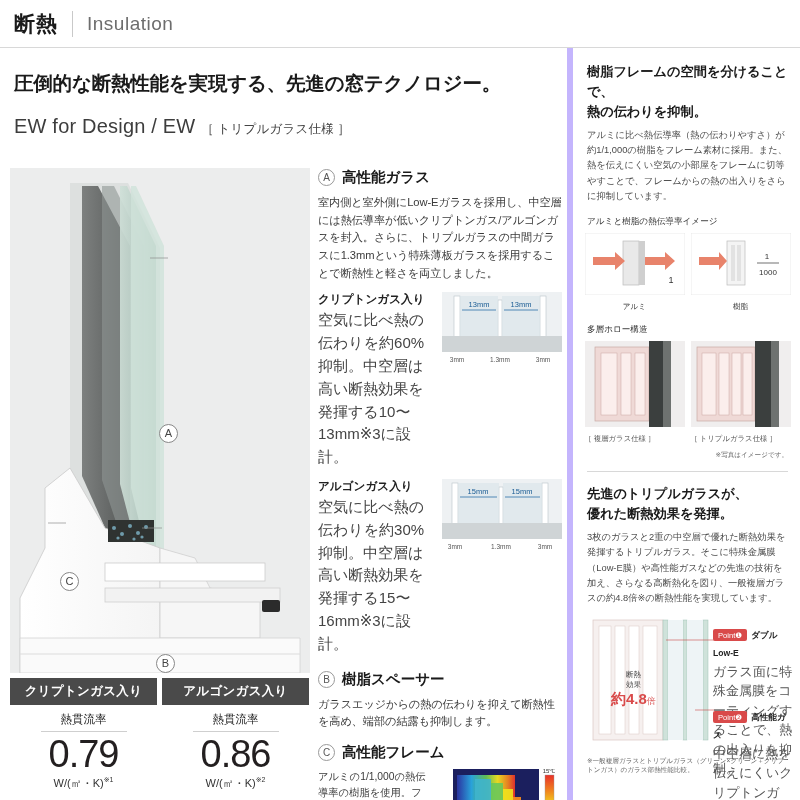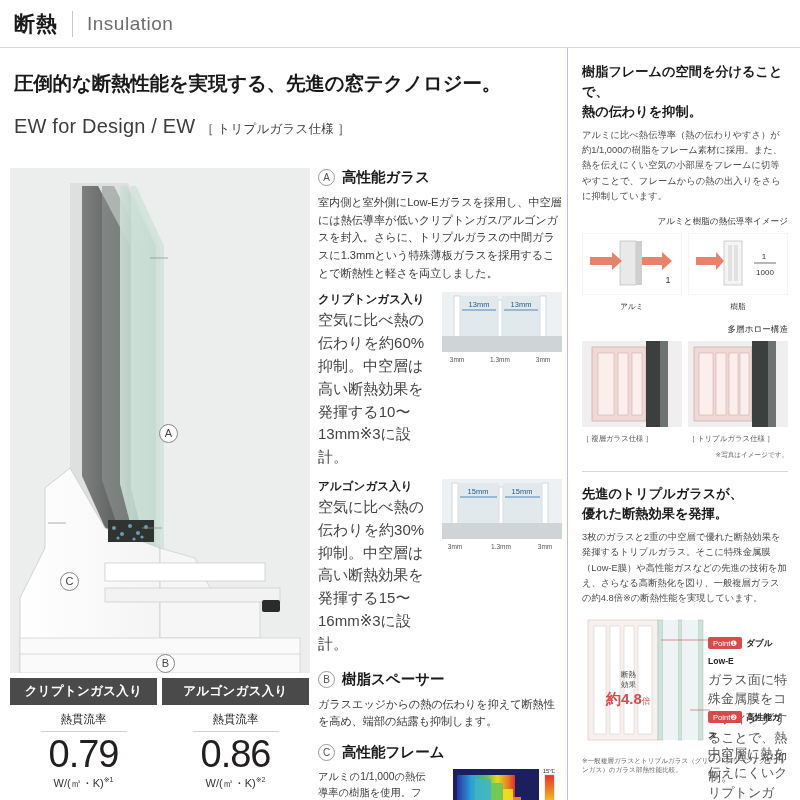--- a/index.html
+++ b/index.html
@@ -18,21 +18,21 @@
     border-bottom: 1px solid #d8d8d8;
     display: flex; align-items: center; padding-left: 14px;
   }
   .header .jp { font-size: 21px; font-weight: bold; letter-spacing: 1px; color: #1a1a1a; }
   .header .divider { width: 1px; height: 26px; background: #c9c9c9; margin: 0 14px; }
   .header .en { font-size: 19px; color: #6d6d6d; letter-spacing: 0.5px; }
 
   
   .left-col { position: absolute; left: 0; top: 48px; width: 566px; height: 752px; }
   .right-col { position: absolute; left: 567px; top: 48px; width: 233px; height: 752px;
-               border-left: 1px solid #c4b5fd; padding: 14px 12px 0 14px; }
+               border-left: 6px solid #c4b5fd; padding: 14px 12px 0 14px; }
 
   
   .headline {
     font-size: 19.5px; font-weight: bold; letter-spacing: -0.2px;
     margin: 22px 0 0 14px; color: #1a1a1a;
   }
   .subhead {
     margin: 18px 0 0 14px; font-size: 20px; color: #3d3d3d; letter-spacing: 0.2px;
   }
   .subhead .small { font-size: 12.5px; color: #444; }
@@ -84,21 +84,21 @@
   
   .frame-sec { margin-top: 12px; }
   .frame-row { display: flex; gap: 22px; margin-top: 6px; }
   .frame-txt { width: 128px; font-size: 10.3px; line-height: 1.52; color: #3a3a3a; }
   .thermal { width: 110px; }
   .thermal-cap { font-size: 7.5px; color: #444; margin-top: 3px; line-height: 1.3; }
 
   
   .r-head { font-size: 13.2px; font-weight: bold; line-height: 1.5; color: #1a1a1a; }
   .r-body { font-size: 9.3px; line-height: 1.62; color: #4a4a4a; margin-top: 7px; }
-  .r-caption { font-size: 8.6px; text-align: right; color: #333; margin: 12px 0 5px; }
+  .r-caption { font-size: 8.6px; text-align: left; color: #333; margin: 12px 0 5px; }
   .r-figcap { font-size: 7.4px; color: #555; text-align: left; margin-top: 3px; font-family: Liberation Serif, serif; }
   .two-fig { display: flex; gap: 6px; justify-content: center; }
   .fig-label { font-size: 7.6px; text-align: center; color: #333; margin-top: 3px; }
   .r-divider { height: 1px; background: #d8d8d8; margin: 12px 0; }
   .point-box { margin-top: 6px; }
   .point-tag {
     display: inline-block; background: #d94a4a; color: #fff; font-size: 7.6px;
     padding: 1.5px 5px; border-radius: 2px;
   }
   .point-title { font-size: 8.6px; font-weight: bold; color: #222; margin-left: 4px; }
@@ -415,21 +415,21 @@
         <rect x="116" y="6" width="5" height="120" fill="#cfe2da" stroke="#9ec2b6" stroke-width="0.5"></rect>
 
         <rect x="81" y="6" width="15" height="120" fill="#eef4f6"></rect>
         <rect x="100" y="6" width="16" height="120" fill="#eef4f6"></rect>
 
         <line x1="79" y1="26" x2="128" y2="26" stroke="#c94b4b" stroke-width="0.6"></line>
         <line x1="108" y1="96" x2="128" y2="96" stroke="#c94b4b" stroke-width="0.6"></line>
 
         <circle cx="150" cy="62" r="0" fill="none"></circle>
       </svg>
-      <div style="position:absolute;left:126px;top:12px;width:80px;" class="point-box">
+      <div style="position:absolute;left:126px;top:4px;width:80px;" class="point-box">
         <span class="point-tag">Point❶</span><span class="point-title">ダブルLow-E</span>
         <div class="point-txt">ガラス面に特殊金属膜をコーティングすることで、熱の出入りを抑制。</div>
       </div>
       <div style="position:absolute;left:126px;top:86px;width:80px;" class="point-box">
         <span class="point-tag">Point❷</span><span class="point-title">高性能ガス</span>
         <div class="point-txt">中空層に熱を伝えにくいクリプトンガス/アルゴンガスの密閉構造を採用。</div>
       </div>
       <div style="position:absolute;left:24px;top:56px;" class="eff-badge">
         <div style="font-size:7.5px;color:#444;">断熱<br>効果</div>
         <div>

